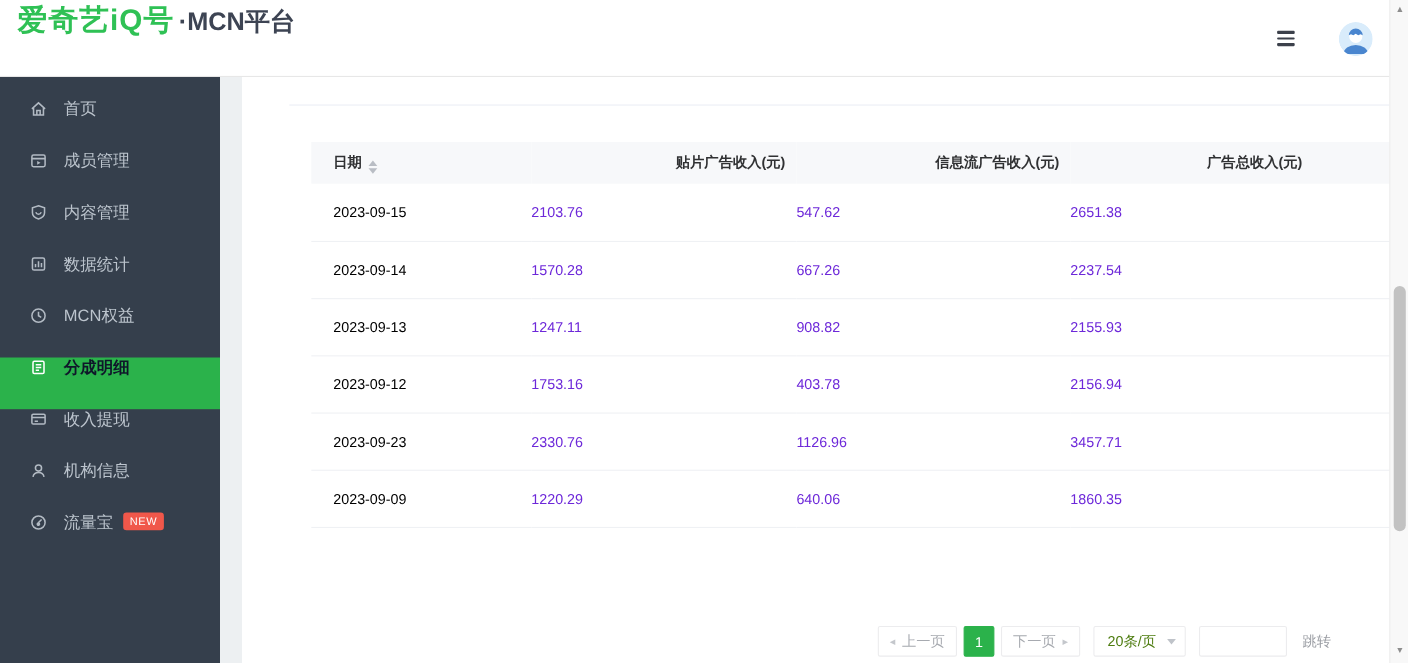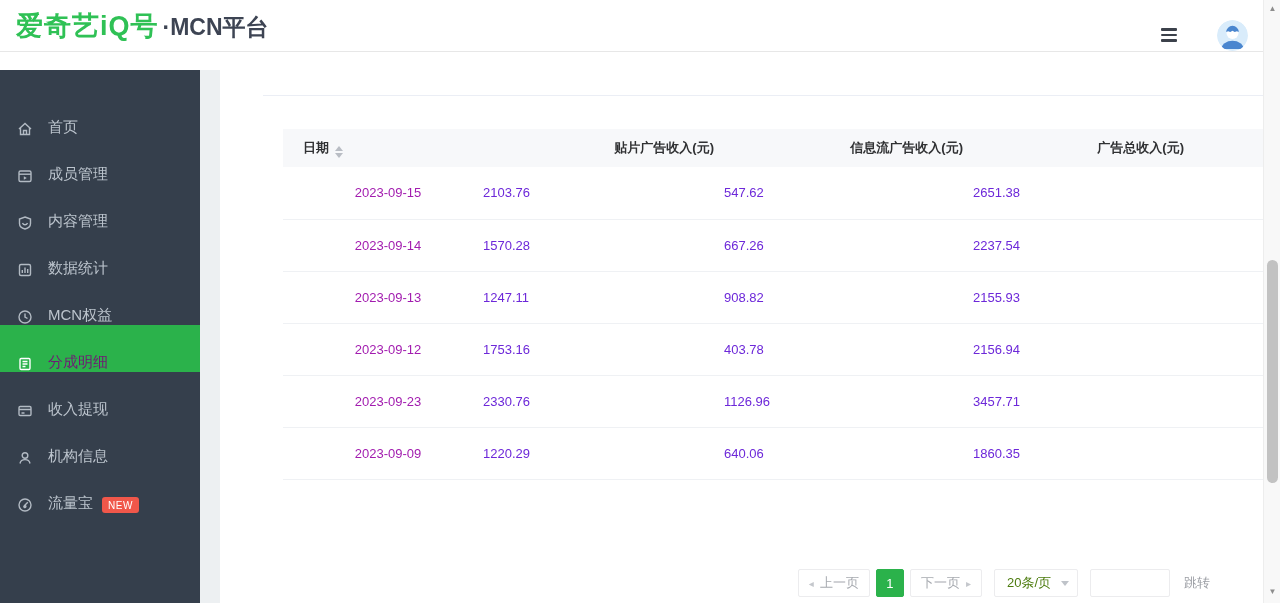--- a/index.html
+++ b/index.html
@@ -1,57 +1,57 @@
 <!DOCTYPE html>
 <html><head>
 <meta charset="utf-8">
 <style>
   * { margin:0; padding:0; box-sizing:border-box; }
   html,body { width:1280px; height:603px; overflow:hidden; background:#fff;
     font-family:"Liberation Sans","DejaVu Sans",sans-serif; }
   .stage { position:relative; width:1280px; height:603px; background:#fff; }
 
   
-  .topbar { position:absolute; top:0; left:0; width:1280px; height:52px; background:#fff;
-    border-bottom:1px solid #e7e7e7; display:flex; align-items:center; z-index:5; }
+  .topbar { position:absolute; top:0; left:0; width:1280px; height:70px; background:#fff;
+    border-bottom:1px solid #e7e7e7; display:flex; align-items:flex-start; z-index:5; }
   .logo-wrap { display:flex; align-items:baseline; margin-left:16px; }
   .logo-green { color:#2fc155; font-size:27px; font-weight:bold; letter-spacing:1px; }
   .logo-dark { color:#3d4453; font-size:23px; font-weight:bold; margin-left:4px; }
   .topbar-right { position:absolute; right:32px; top:0; height:70px; display:flex; align-items:center; gap:40px; }
   .hamburger { width:16px; display:flex; flex-direction:column; gap:3px; cursor:pointer; }
   .hamburger span { display:block; height:2.5px; background:#3c414b; border-radius:1px; }
   .avatar { width:31px; height:31px; border-radius:50%; overflow:hidden; cursor:pointer; }
 
   
   .sidebar { position:absolute; top:70px; left:0; width:200px; height:533px; background:#353f4c; padding-top:20px; }
-  .side-item { height:47px; display:flex; align-items:flex-end; padding-left:16px; cursor:pointer;
+  .side-item { height:47px; display:flex; align-items:flex-start; padding-left:26px; cursor:pointer;
     color:#bcc4cd; font-size:15px; }
   .side-item .sicon { width:17px; height:17px; margin-right:15px; display:flex; align-items:center; justify-content:center; color:#b2bac3; }
-  .side-item.active { background:#2bb24b; color:#701a75; }
+  .side-item.active { background:#2bb24b; color:#0f172a;font-weight:bold; }
   .side-item.active .sicon { color:#ffffff; }
   .sicon svg { width:16px; height:16px; }
   .new-badge { margin-left:9px; background:#f0574a; color:#fff; font-size:10px; font-weight:normal;
     padding:2.5px 6px; border-radius:3px; letter-spacing:.5px; }
 
   
   .gutter { position:absolute; top:70px; left:200px; width:20px; height:533px; background:#edf0f2; }
   .main { position:absolute; top:70px; left:220px; width:1043px; height:533px; background:#fff;padding-left:43px; }
   .main-topstrip { height:26px; border-bottom:1px solid #ebeef5; }
 
   
   .table-wrap { margin:33px 0 0 20px; width:993px; }
   table { width:993px; border-collapse:collapse; table-layout:fixed; }
   col.c1{width:200px;} col.c2{width:241px;} col.c3{width:249px;} col.c4{width:303px;}
   thead th { background:#f7f8fa; height:38px; font-size:13px; color:#303133; font-weight:bold;
     text-align:right; padding:0 10px 0 0; white-space:nowrap; }
   thead th.first { text-align:left; padding-left:20px; }
   thead th.last { padding-right:92px;text-align:right; }
   tbody td { height:52px; font-size:13px; color:#6d28d9; text-align:left; padding:0 10px 0 0;
     border-bottom:1px solid #eff1f4; white-space:nowrap; }
-  tbody td.first { text-align:center; padding-left:20px; color:#a21caf; }
+  tbody td.first { text-align:left; padding-left:20px; color:#000000; }
   tbody td.last { padding-right:92px; }
   .sort-caret { display:inline-flex; flex-direction:column; gap:2px; margin-left:6px; vertical-align:1px; }
   .sort-caret i { width:0; height:0; border-left:4px solid transparent; border-right:4px solid transparent; display:block; }
   .sort-caret .up { border-bottom:5px solid #b9bdc4; }
   .sort-caret .down { border-top:5px solid #b9bdc4; }
 
   
   .pager { position:absolute; top:499px; right:53px; display:flex; align-items:center; gap:6px; height:28px; }
   .pg-box { height:28px; display:flex; align-items:center; justify-content:center; background:#fff;
     border:1px solid #ececee; border-radius:2px; color:#a7aab0; font-size:13px; padding:0 10px; cursor:pointer; }

